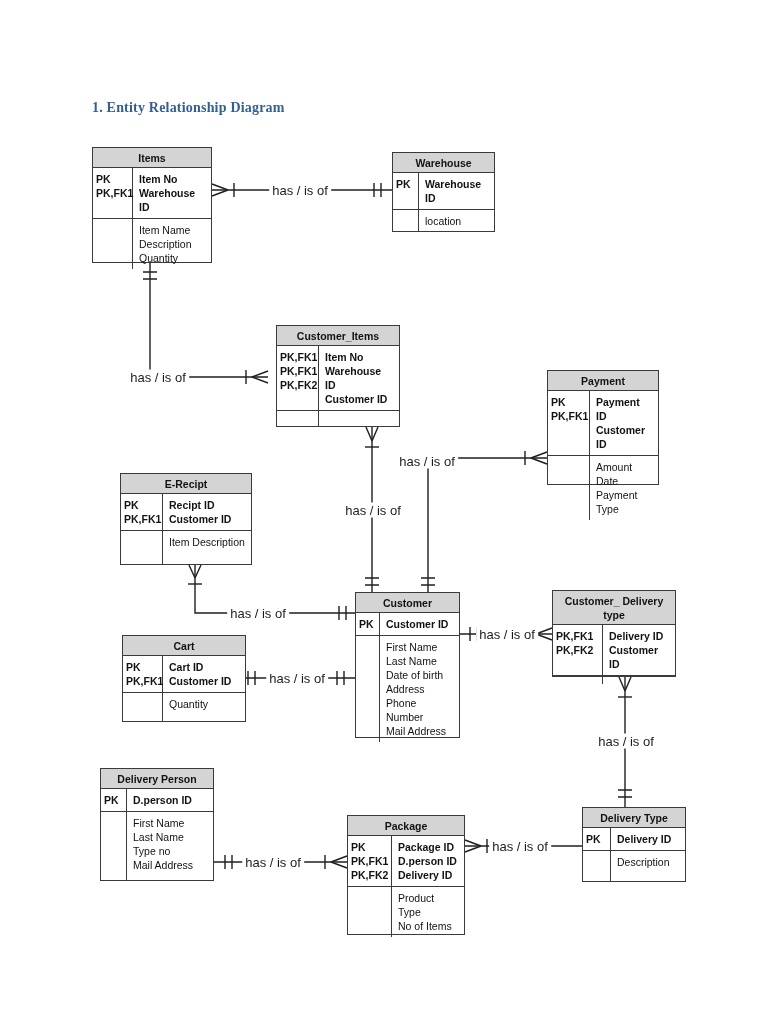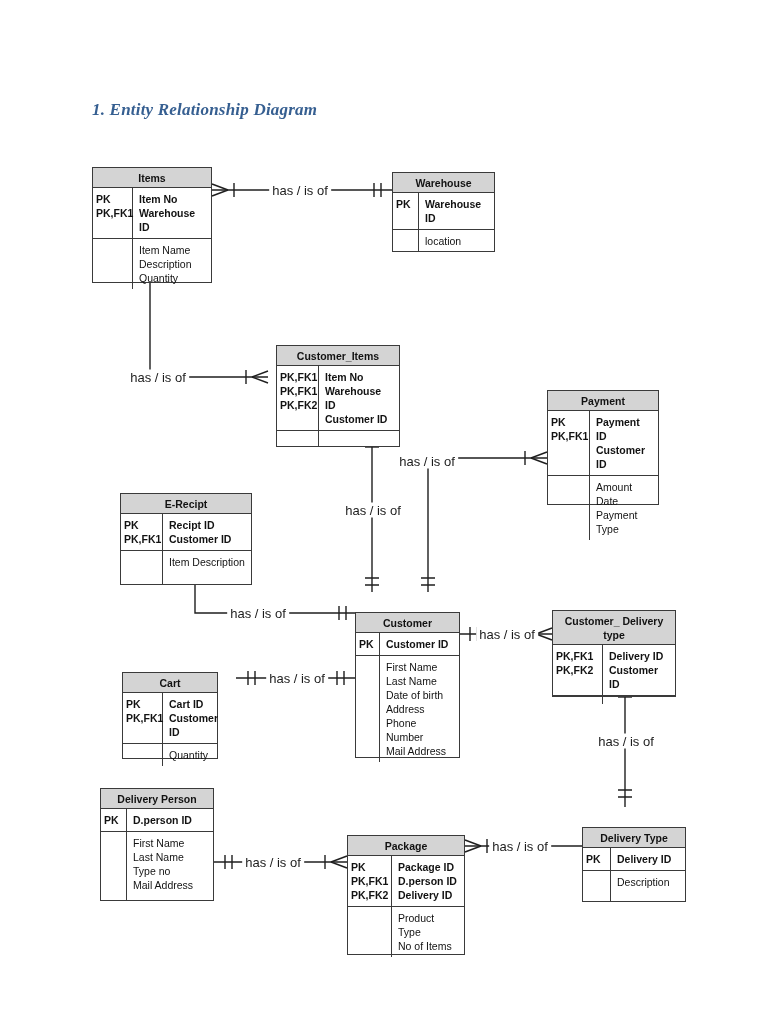--- a/index.html
+++ b/index.html
@@ -1,26 +1,26 @@
 <!DOCTYPE html>
 <html><head>
 <meta charset="utf-8">
 <style>
   html,body{margin:0;padding:0;background:#ffffff;}
   #page{position:relative;width:768px;height:1024px;background:#ffffff;overflow:hidden;
         font-family:"Liberation Sans",sans-serif;}
   #doc-title{position:absolute;left:92px;top:100px;
-             font-family:"Liberation Serif",serif;font-size:17px;font-weight:bold;
-             color:#365f91;letter-spacing:.2px;font-style:italic;}
+             font-family:"Liberation Serif",serif;font-size:14px;font-weight:bold;
+             color:#365f91;letter-spacing:.2px;}
   svg.wires{position:absolute;left:0;top:0;}
   svg.wires path{stroke:#1f1f1f;stroke-width:1.4;fill:none;}
 
   .entity{position:absolute;display:flex;flex-direction:column;background:#ffffff;
           border:1.6px solid #3a3a3a;box-sizing:border-box;font-size:10.5px;color:#121212;
-          line-height:14px;margin-top:20px;}
+          line-height:14px;}
   .ehead{background:#d4d4d4;border-bottom:1.6px solid #3a3a3a;text-align:center;
          font-weight:bold;padding:3px 2px 2px;}
   .esec{display:flex;}
   .esec.keys{padding:0;}
   .esec.attrs{border-top:1.4px solid #3a3a3a;flex:1;}
   .kcol{border-right:1.4px solid #3a3a3a;padding:4px 3px;font-weight:bold;flex-shrink:0;
         box-sizing:border-box;}
   .vcol{padding:4px 6px;}
   .pkname{font-weight:bold;}
   .kw24{width:24px}.kw26{width:26px}.kw28{width:28px}.kw40{width:40px}
@@ -245,21 +245,21 @@
         <div class="pkname">Delivery ID</div>
         <div class="pkname">Customer ID</div>
       </div>
     </div>
     <div class="esec attrs">
       <div class="kcol kw50"></div>
       <div class="vcol"></div>
     </div>
   </div>
 
-  <div class="entity" style="left:122px;top:652px;width:96px;height:87px">
+  <div class="entity" style="left:122px;top:635px;width:124px;height:87px">
     <div class="ehead">Cart</div>
     <div class="esec keys">
       <div class="kcol kw40">
         <div>PK</div>
         <div>PK,FK1</div>
       </div>
       <div class="vcol">
         <div class="pkname">Cart ID</div>
         <div class="pkname">Customer ID</div>
       </div>

